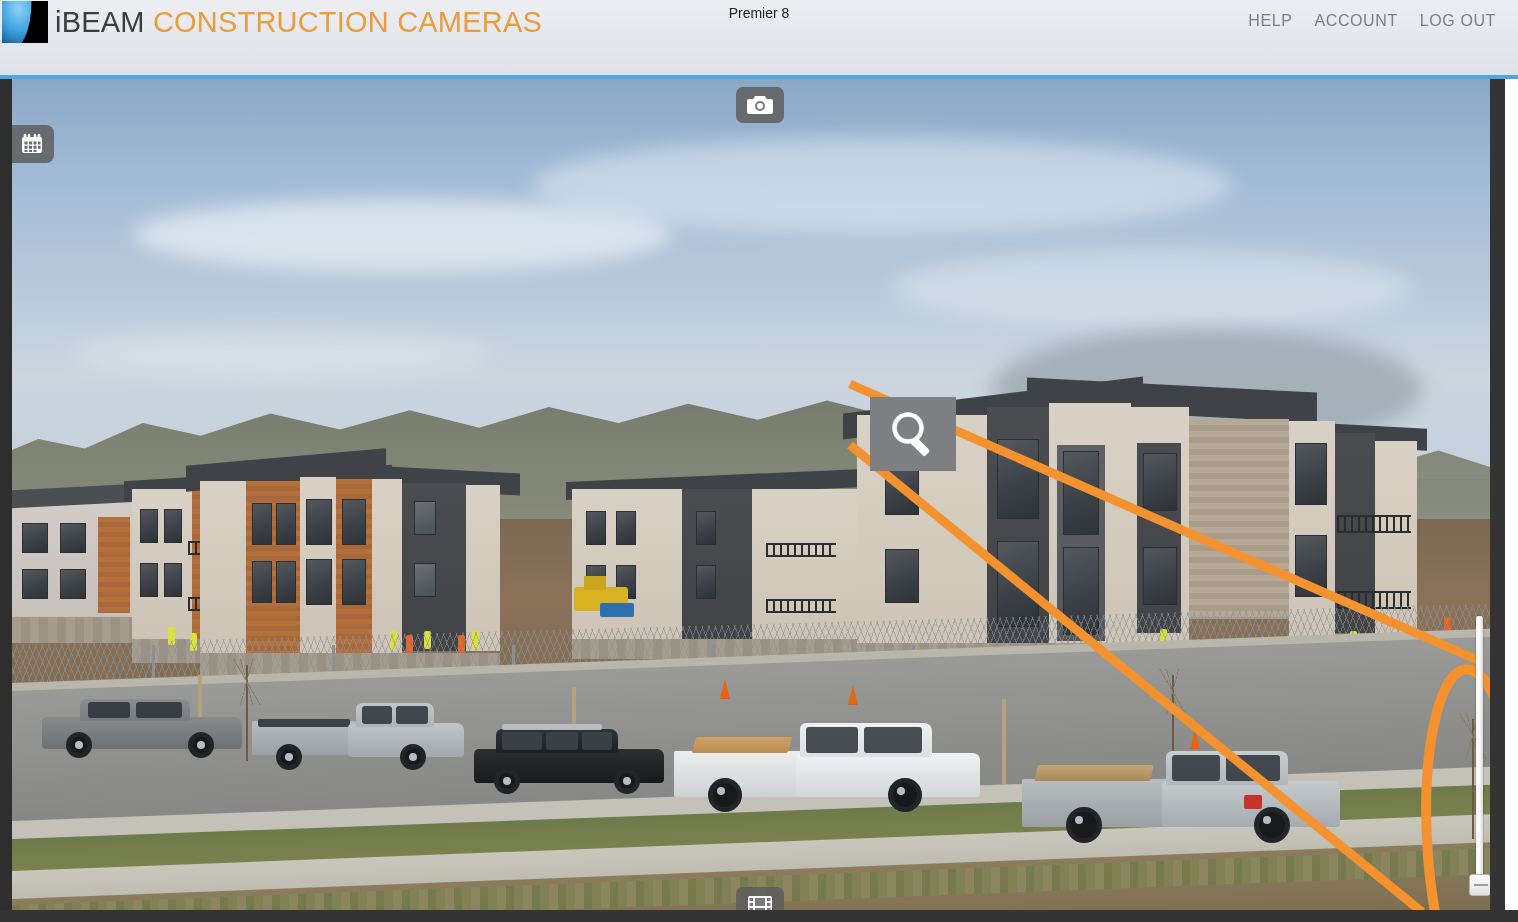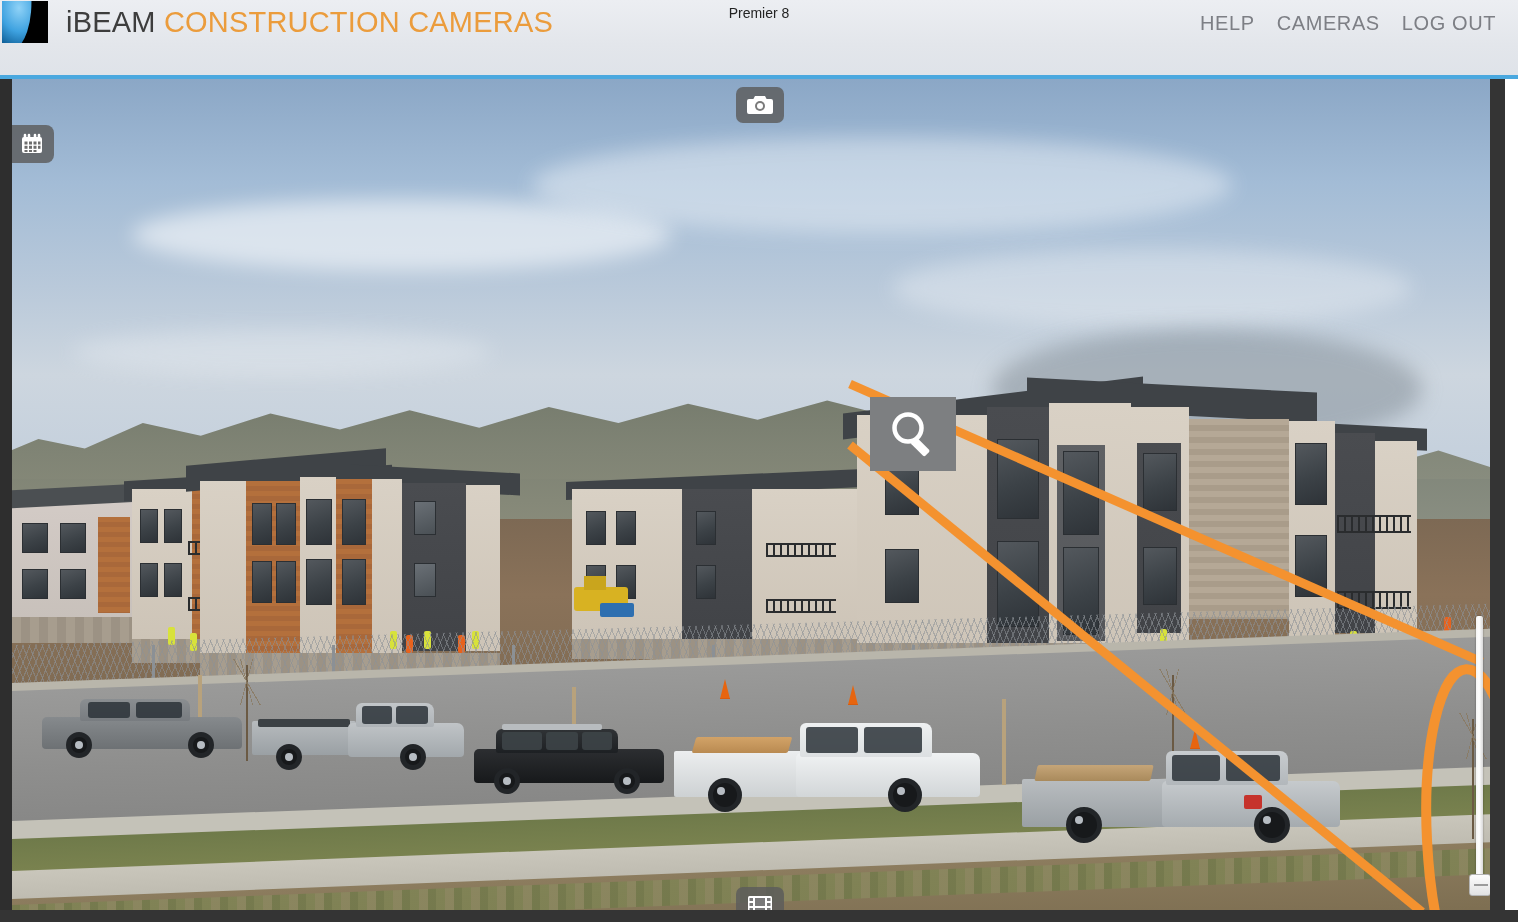--- a/index.html
+++ b/index.html
@@ -25,35 +25,35 @@
     background:#000;
     position: relative; overflow: hidden; display:block;
   }
   .brand-logo::before{
     content:""; position:absolute; left:-14px; top:-10px;
     width: 46px; height: 60px;
     background: radial-gradient(ellipse at 70% 30%, #8fd2f7 0%, #3ea2e0 40%, #0d5c94 72%, #00131f 100%);
     border-radius: 0 0 60% 0 / 0 0 100% 0;
     transform: rotate(-6deg);
   }
-  .brand-text { margin-left: 18px; font-size: 29px; letter-spacing: .2px; white-space: nowrap; }
+  .brand-text { margin-left: 7px; font-size: 29px; letter-spacing: .2px; white-space: nowrap; }
   .brand-ibeam { color: #3d3d3d; }
   .brand-cc { color: #eb9c3c; }
 
   .center-info {
     position: absolute; left: 0; right: 0; top: 4px;
     text-align: center; pointer-events: none;
   }
   .ci-title { font-size: 14.5px; font-weight: bold; color:#1c1c1c; line-height: 16px; }
   .ci-sub   { font-size: 14px; color:#232323; line-height: 18px; }
   .ci-date  { font-size: 14px; color:#232323; line-height: 18px; }
 
   .top-links { position:absolute; right: 22px; top: 12px; display:flex; gap: 22px; }
   .top-link {
-    font-size: 20px; color:#7d7f85; letter-spacing: .6px;
+    font-size: 16px; color:#7d7f85; letter-spacing: .6px;
     text-decoration: none; cursor: pointer; white-space: nowrap;
   }
 
   .tabs { position:absolute; right: 163px; bottom: 0; display:flex; align-items:flex-end; }
   .tab {
     background:#fff; border: 1px solid #cfd3d9; border-bottom: none;
     padding: 0 22px; height: 31px; line-height: 30px;
     font-size: 15px; color:#2b2b2b; cursor: pointer; white-space: nowrap;
     margin-right: 1px;
   }
@@ -278,21 +278,21 @@
         <span class="brand-cc">CONSTRUCTION CAMERAS</span>
       </span>
     </div>
 
     <div class="center-info">
       <div class="ci-sub">Premier 8</div>
     </div>
 
     <div class="top-links">
       <a class="top-link" href="#">HELP</a>
-      <a class="top-link" href="#">CAMERAS</a>
+      <a class="top-link" href="#">ACCOUNT</a>
       <a class="top-link" href="#">LOG OUT</a>
     </div>
 
   </div>
 
   <div class="stage">
 
     <div class="photo">
 
       <div class="sky"></div>

